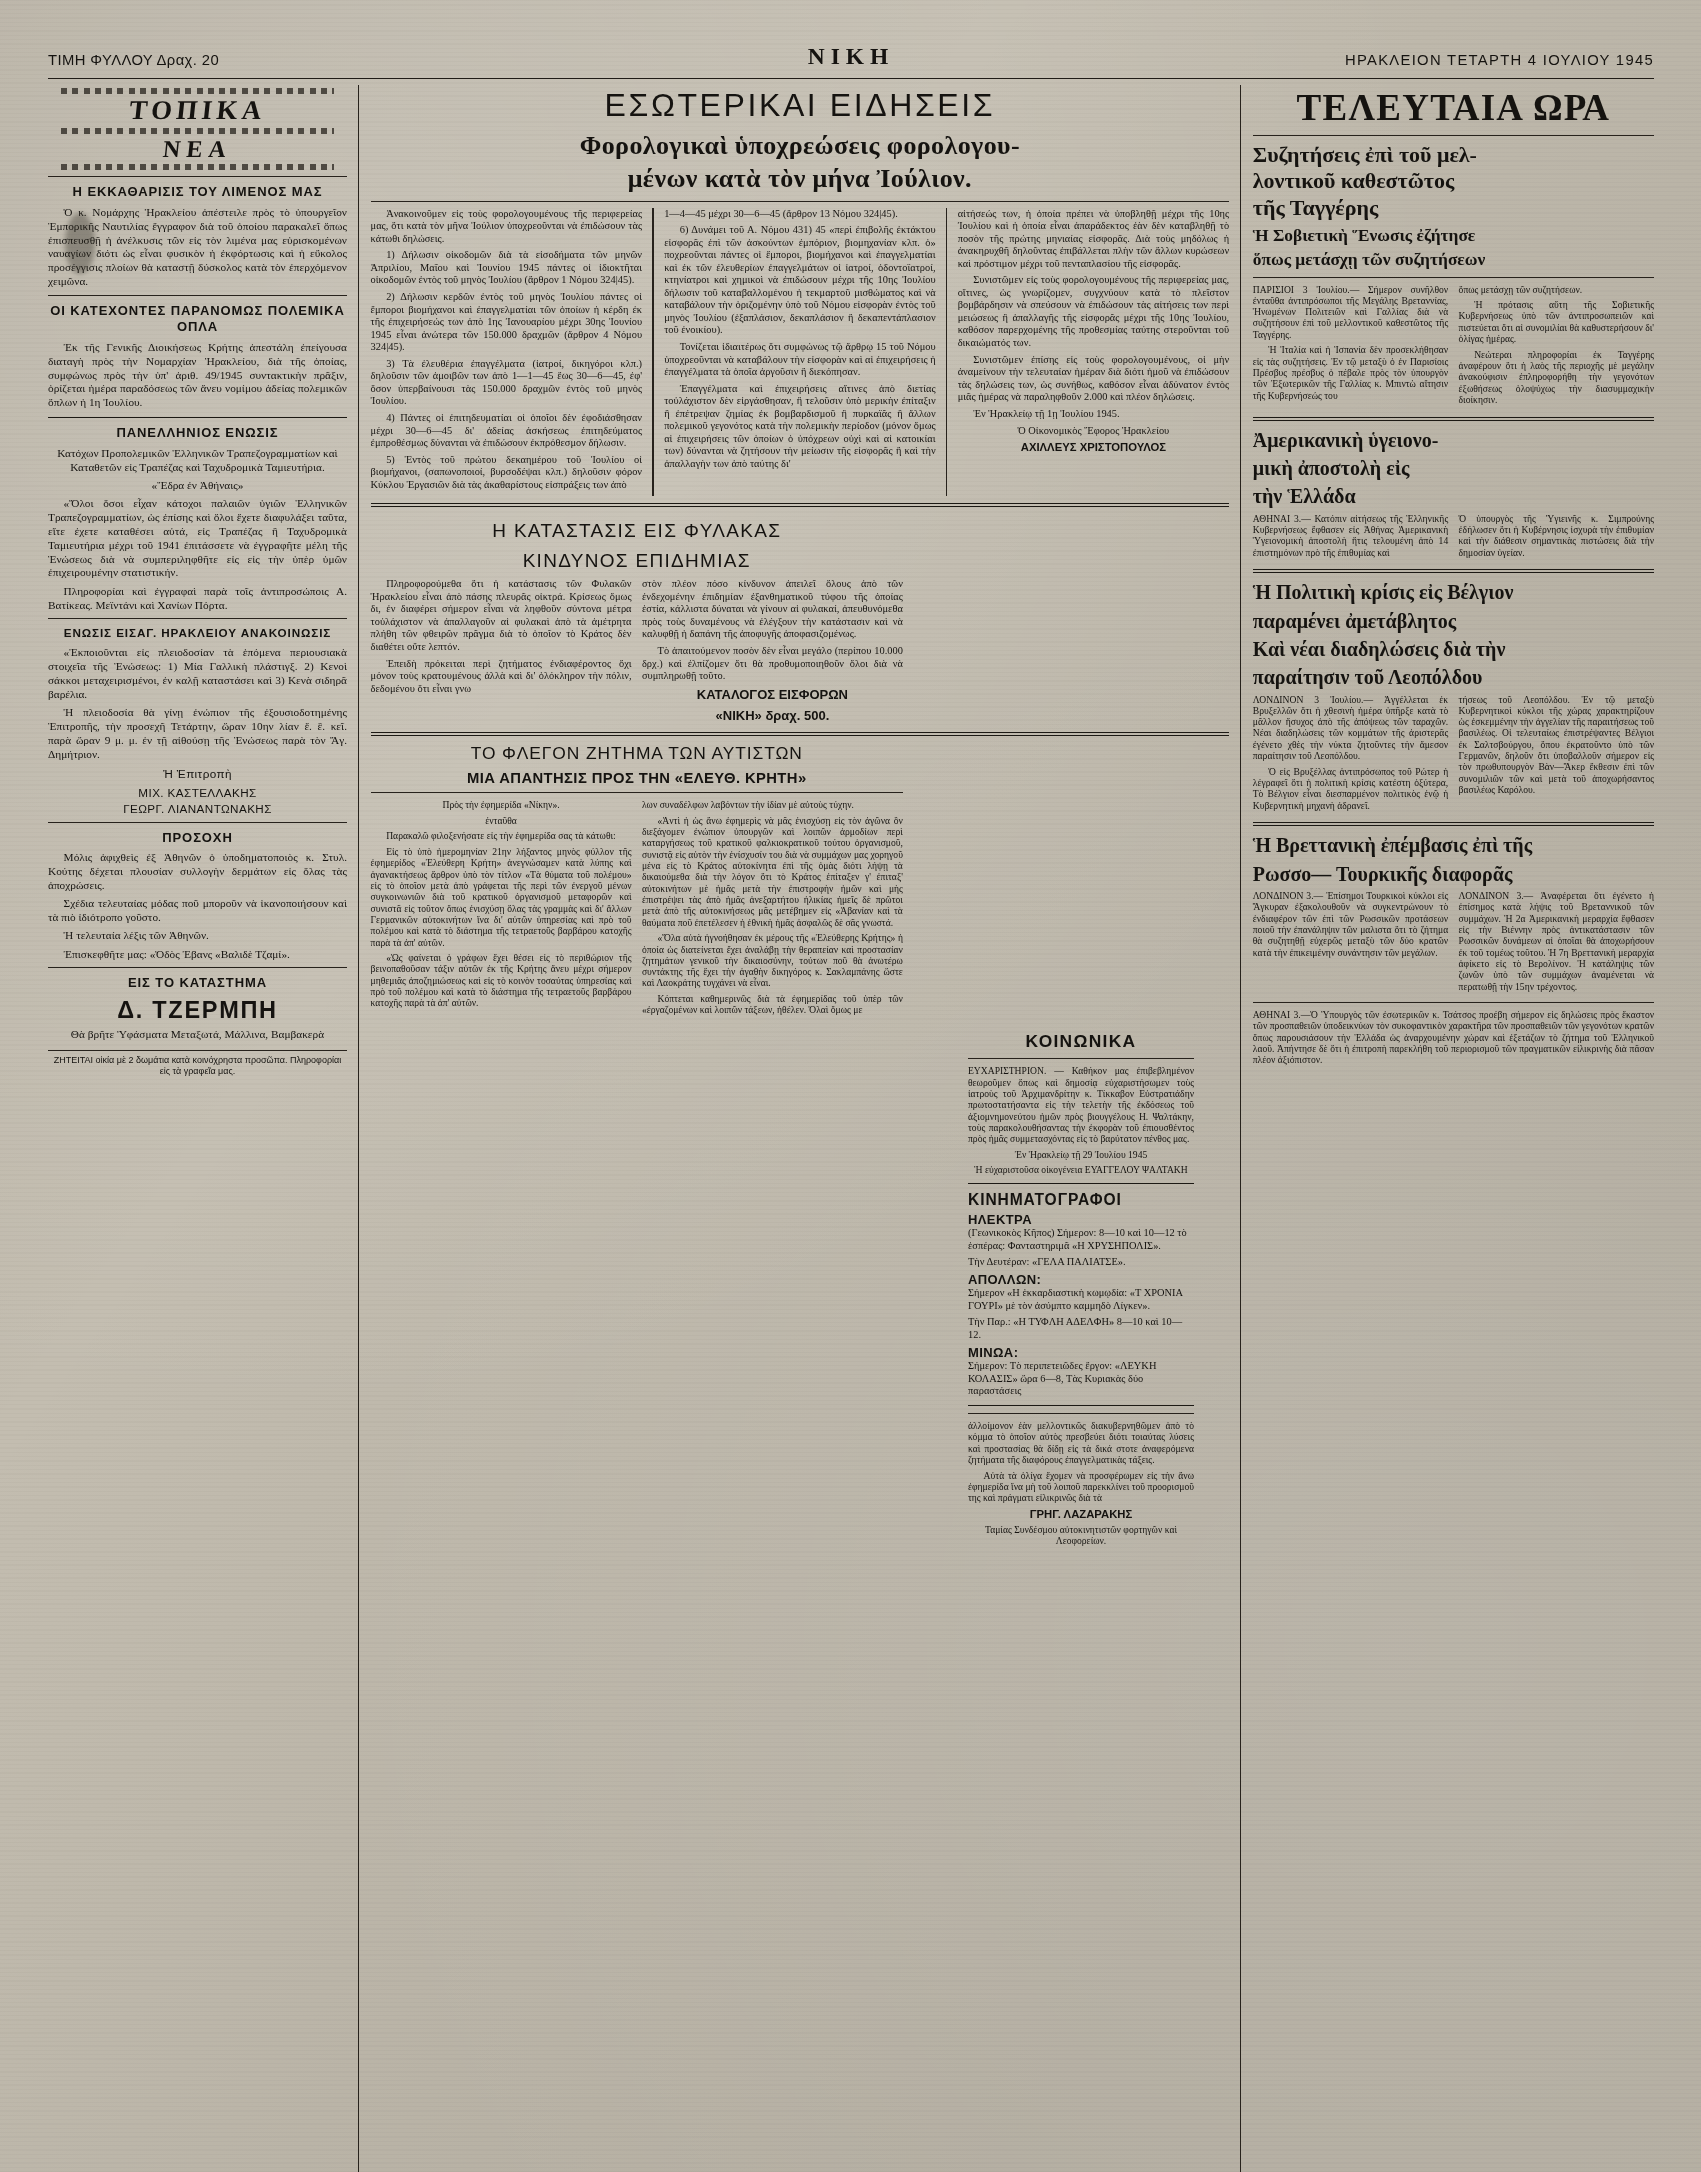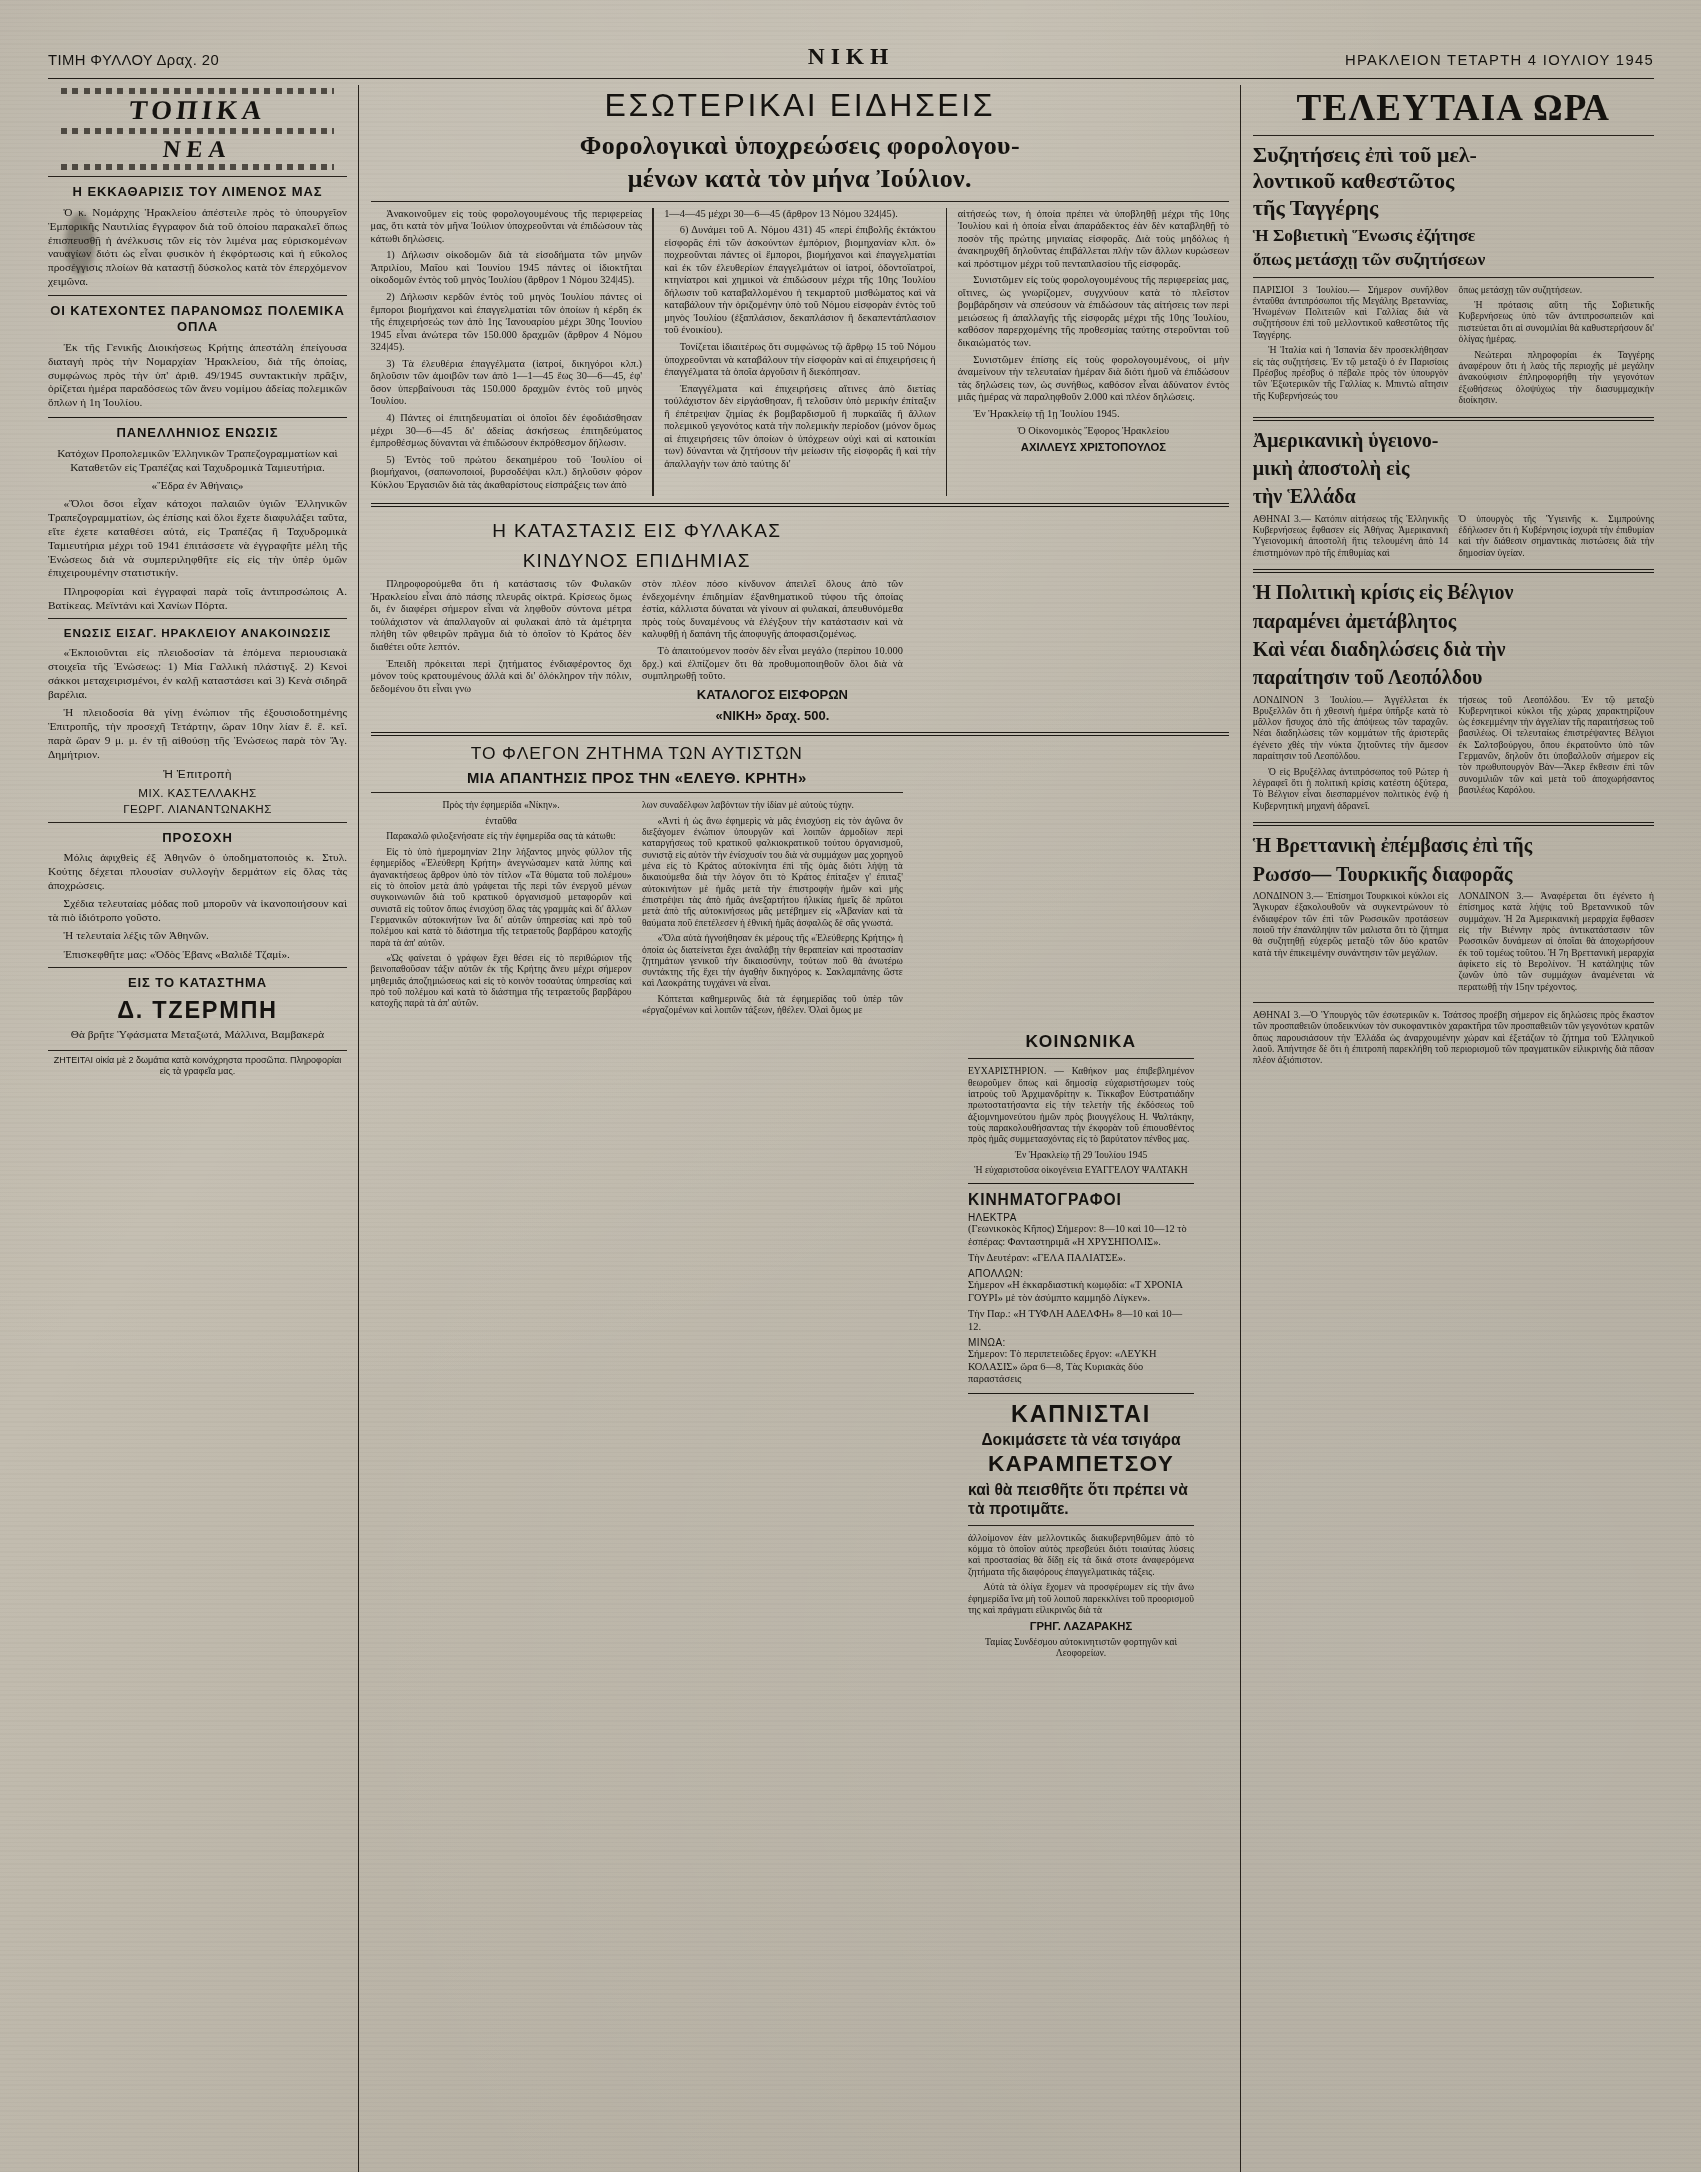--- a/index.html
+++ b/index.html
@@ -243,21 +243,21 @@
     text-align:center;
     margin:4.3px 0;
   }
   .kin-head{
     font-size:15.6px;
     font-weight:bold;
     letter-spacing:0.9px;
     margin:5.2px 0 3.5px 0;
   }
   .kin-item{font-size:10.4px;line-height:1.22;font-family:"Liberation Serif", serif;margin-bottom:3.5px;}
-  .kin-name{font-size:10px;font-weight:normal;letter-spacing:0.4px;}
+  .kin-name{font-size:13px;font-weight:bold;letter-spacing:0.4px;}
   .smallcap{font-size:11.3px;font-weight:bold;}
   .noise{
     position:absolute; inset:0;
     pointer-events:none;
     background-image:
       repeating-linear-gradient(0deg, rgba(0,0,0,.035) 0 0.4px, rgba(0,0,0,0) 0.4px 1.3px),
       repeating-linear-gradient(90deg, rgba(255,255,255,.03) 0 0.4px, rgba(0,0,0,0) 0.4px 1.7px);
     mix-blend-mode:multiply;
     opacity:.55;
   }
@@ -486,26 +486,20 @@
       <div class="kin-name">ΗΛΕΚΤΡΑ</div>
       <div class="kin-item">(Γεωνικοκὸς Κῆπος) Σήμερον: 8—10 καὶ 10—12 τὸ ἑσπέρας: Φανταστηριμᾶ «Η ΧΡΥΣΗΠΟΛΙΣ».</div>
       <div class="kin-item">Τὴν Δευτέραν: «ΓΕΛΑ ΠΑΛΙΑΤΣΕ».</div>
       <div class="kin-name">ΑΠΟΛΛΩΝ:</div>
       <div class="kin-item">Σήμερον «Η ἑκκαρδιαστικὴ κωμῳδία: «Τ ΧΡΟΝΙΑ ΓΟΥΡΙ» μὲ τὸν ἀσύμπτο καμμηδὸ Λίγκεν».</div>
       <div class="kin-item">Τὴν Παρ.: «Η ΤΥΦΛΗ ΑΔΕΛΦΗ» 8—10 καὶ 10—12.</div>
       <div class="kin-name">ΜΙΝΩΑ:</div>
       <div class="kin-item">Σήμερον: Τὸ περιπετειῶδες ἔργον: «ΛΕΥΚΗ ΚΟΛΑΣΙΣ» ὥρα 6—8, Τὰς Κυριακὰς δύο παραστάσεις</div>
 
       <div class="rule-thick"></div>
-      <div class="kap">
-        <span class="k1">ΚΑΠΝΙΣΤΑΙ</span>
-        <span class="k2">Δοκιμάσετε τὰ νέα τσιγάρα</span>
-        <span class="k3">ΚΑΡΑΜΠΕΤΣΟΥ</span>
-        <span class="k4">καὶ θὰ πεισθῆτε ὅτι πρέπει νὰ τὰ προτιμᾶτε.</span>
-      </div>
       <div class="rule-thin"></div>
       <p class="txt tiny">ἀλλοίμονον ἐὰν μελλοντικῶς διακυβερνηθῶμεν ἀπὸ τὸ κόμμα τὸ ὁποῖον αὐτὸς πρεσβεύει διότι τοιαύτας λύσεις καὶ προστασίας θὰ δίδῃ εἰς τὰ δικά στοτε ἀναφερόμενα ζητήματα τῆς διαφόρους ἐπαγγελματικὰς τάξεις.</p>
       <p class="txt tiny indent">Αὐτὰ τὰ ὀλίγα ἔχομεν νὰ προσφέρωμεν εἰς τὴν ἄνω ἐφημερίδα ἵνα μὴ τοῦ λοιποῦ παρεκκλίνει τοῦ προορισμοῦ της καὶ πράγματι εἰλικρινῶς διὰ τὰ</p>
       <p class="smallcap center">ΓΡΗΓ. ΛΑΖΑΡΑΚΗΣ</p>
       <p class="txt tiny center">Ταμίας Συνδέσμου αὐτοκινητιστῶν φορτηγῶν καὶ Λεοφορείων.</p>
     </div>
 
     <div class="blot" style="left:17.4px; top:187px; width:30px; height:61px;"></div>
   </div>
   <div class="noise"></div>

